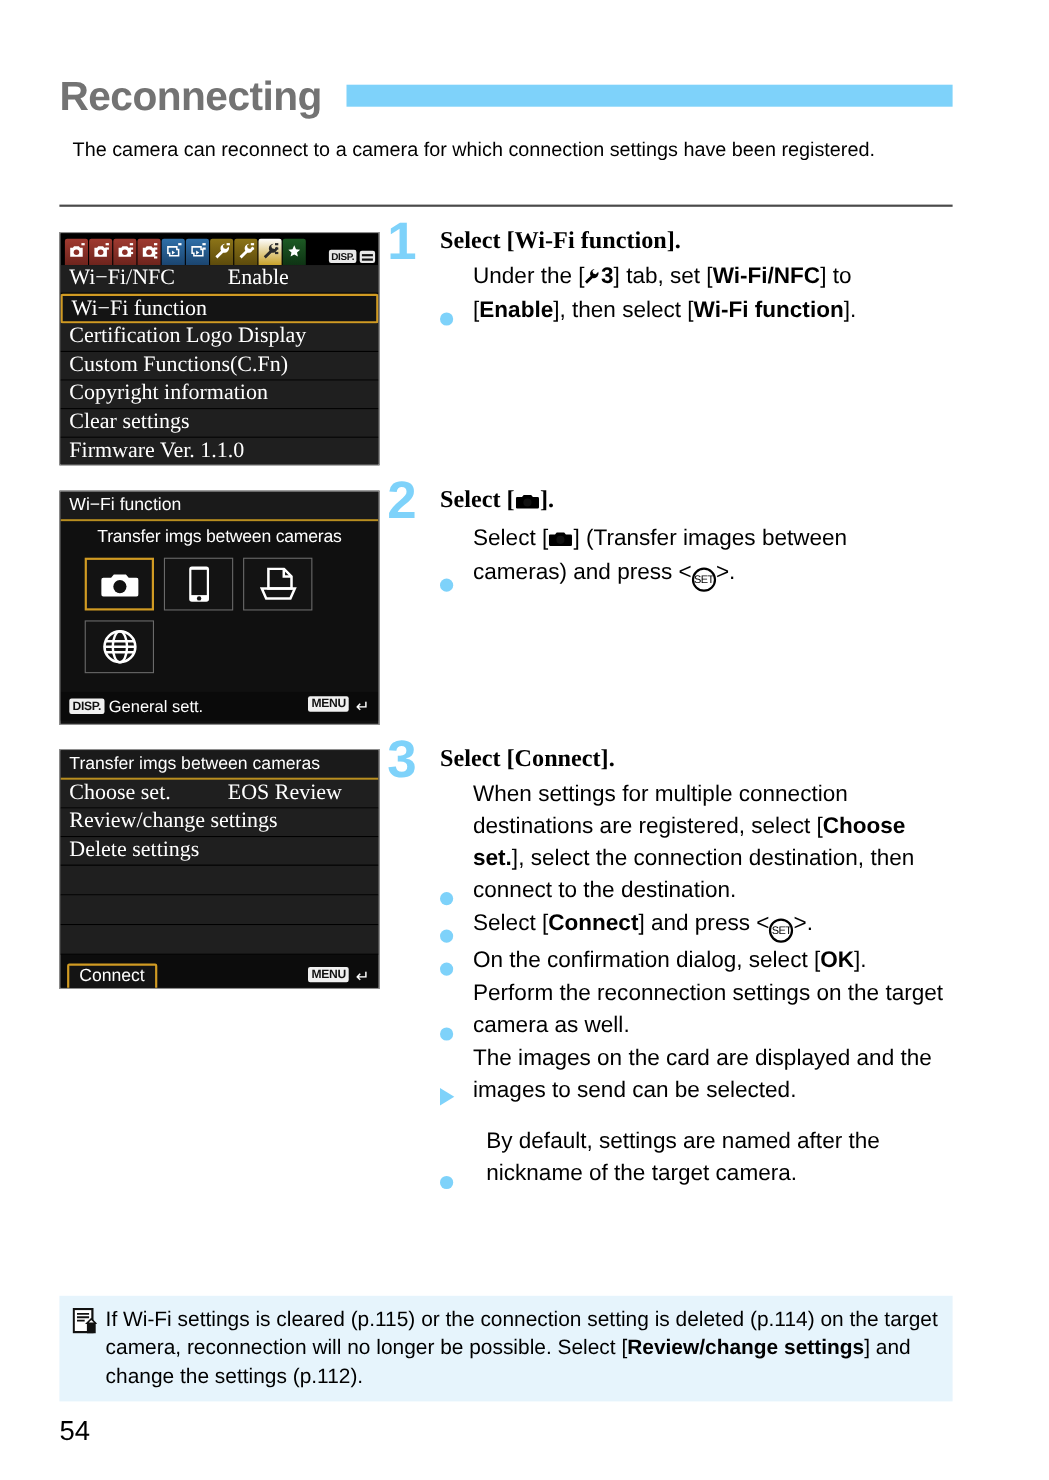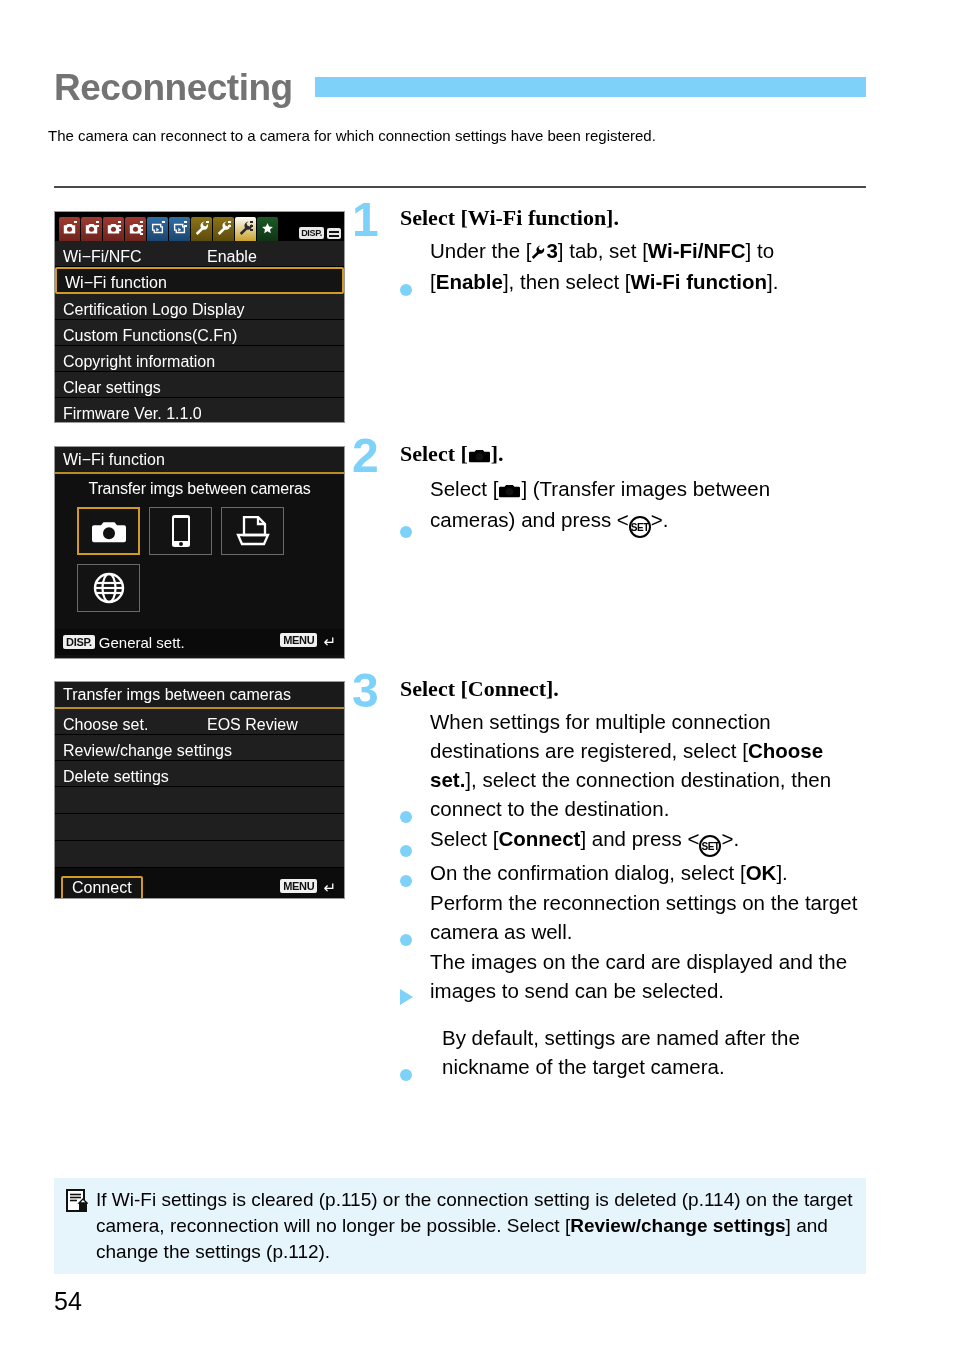--- a/index.html
+++ b/index.html
@@ -42,24 +42,24 @@
   }
   .title-bar {
     margin-left: 22px;
     flex: 1;
     height: 20px;
     background: #7ed2fa;
   }
 
   .intro {
     position: absolute;
-    left: 48px;
+    left: 66px;
     top: 122px;
     width: 800px;
-    font-size: 15px;
+    font-size: 18px;
     line-height: 28px;
     color: #000;
   }
 
   .hrule {
     position: absolute;
     left: 54px;
     top: 186px;
     width: 812px;
     height: 2px;
@@ -152,28 +152,29 @@
     background: #111;
   }
   .grid-badge::before { top: 2.5px; }
   .grid-badge::after  { bottom: 2.5px; }
 
   
   .menu-list { background: #1a1a1a; }
   .mrow {
     height: 26px;
     display: flex;
-    align-items: flex-end;
+    align-items: flex-start;
     padding: 0 8px;
-    font-size: 16px;
+    font-size: 20px;
     background: #1f1f1f;
     border-bottom: 1px solid #000;
     box-sizing: border-box;
     position: relative;
     white-space: nowrap;
+    font-family: Liberation Serif, serif;
   }
   .mrow .label { flex: 0 0 auto; }
   .mrow .value {
     position: absolute;
     left: 152px;
   }
   .mrow.sel {
     background: #141414;
     border: 2px solid #d19b23;
     border-radius: 2px;
@@ -343,21 +344,21 @@
     display: inline-block;
     vertical-align: -2px;
     margin-right: 1px;
   }
   .set-key {
     display: inline-block;
     width: 22px; height: 22px;
     border: 2px solid #000;
     border-radius: 50%;
     font-size: 10px;
-    font-weight: bold;
+    font-weight: normal;
     line-height: 19px;
     text-align: center;
     vertical-align: -4px;
     letter-spacing: -0.5px;
     box-sizing: border-box;
   }
 
   
   .notebox {
     position: absolute;

